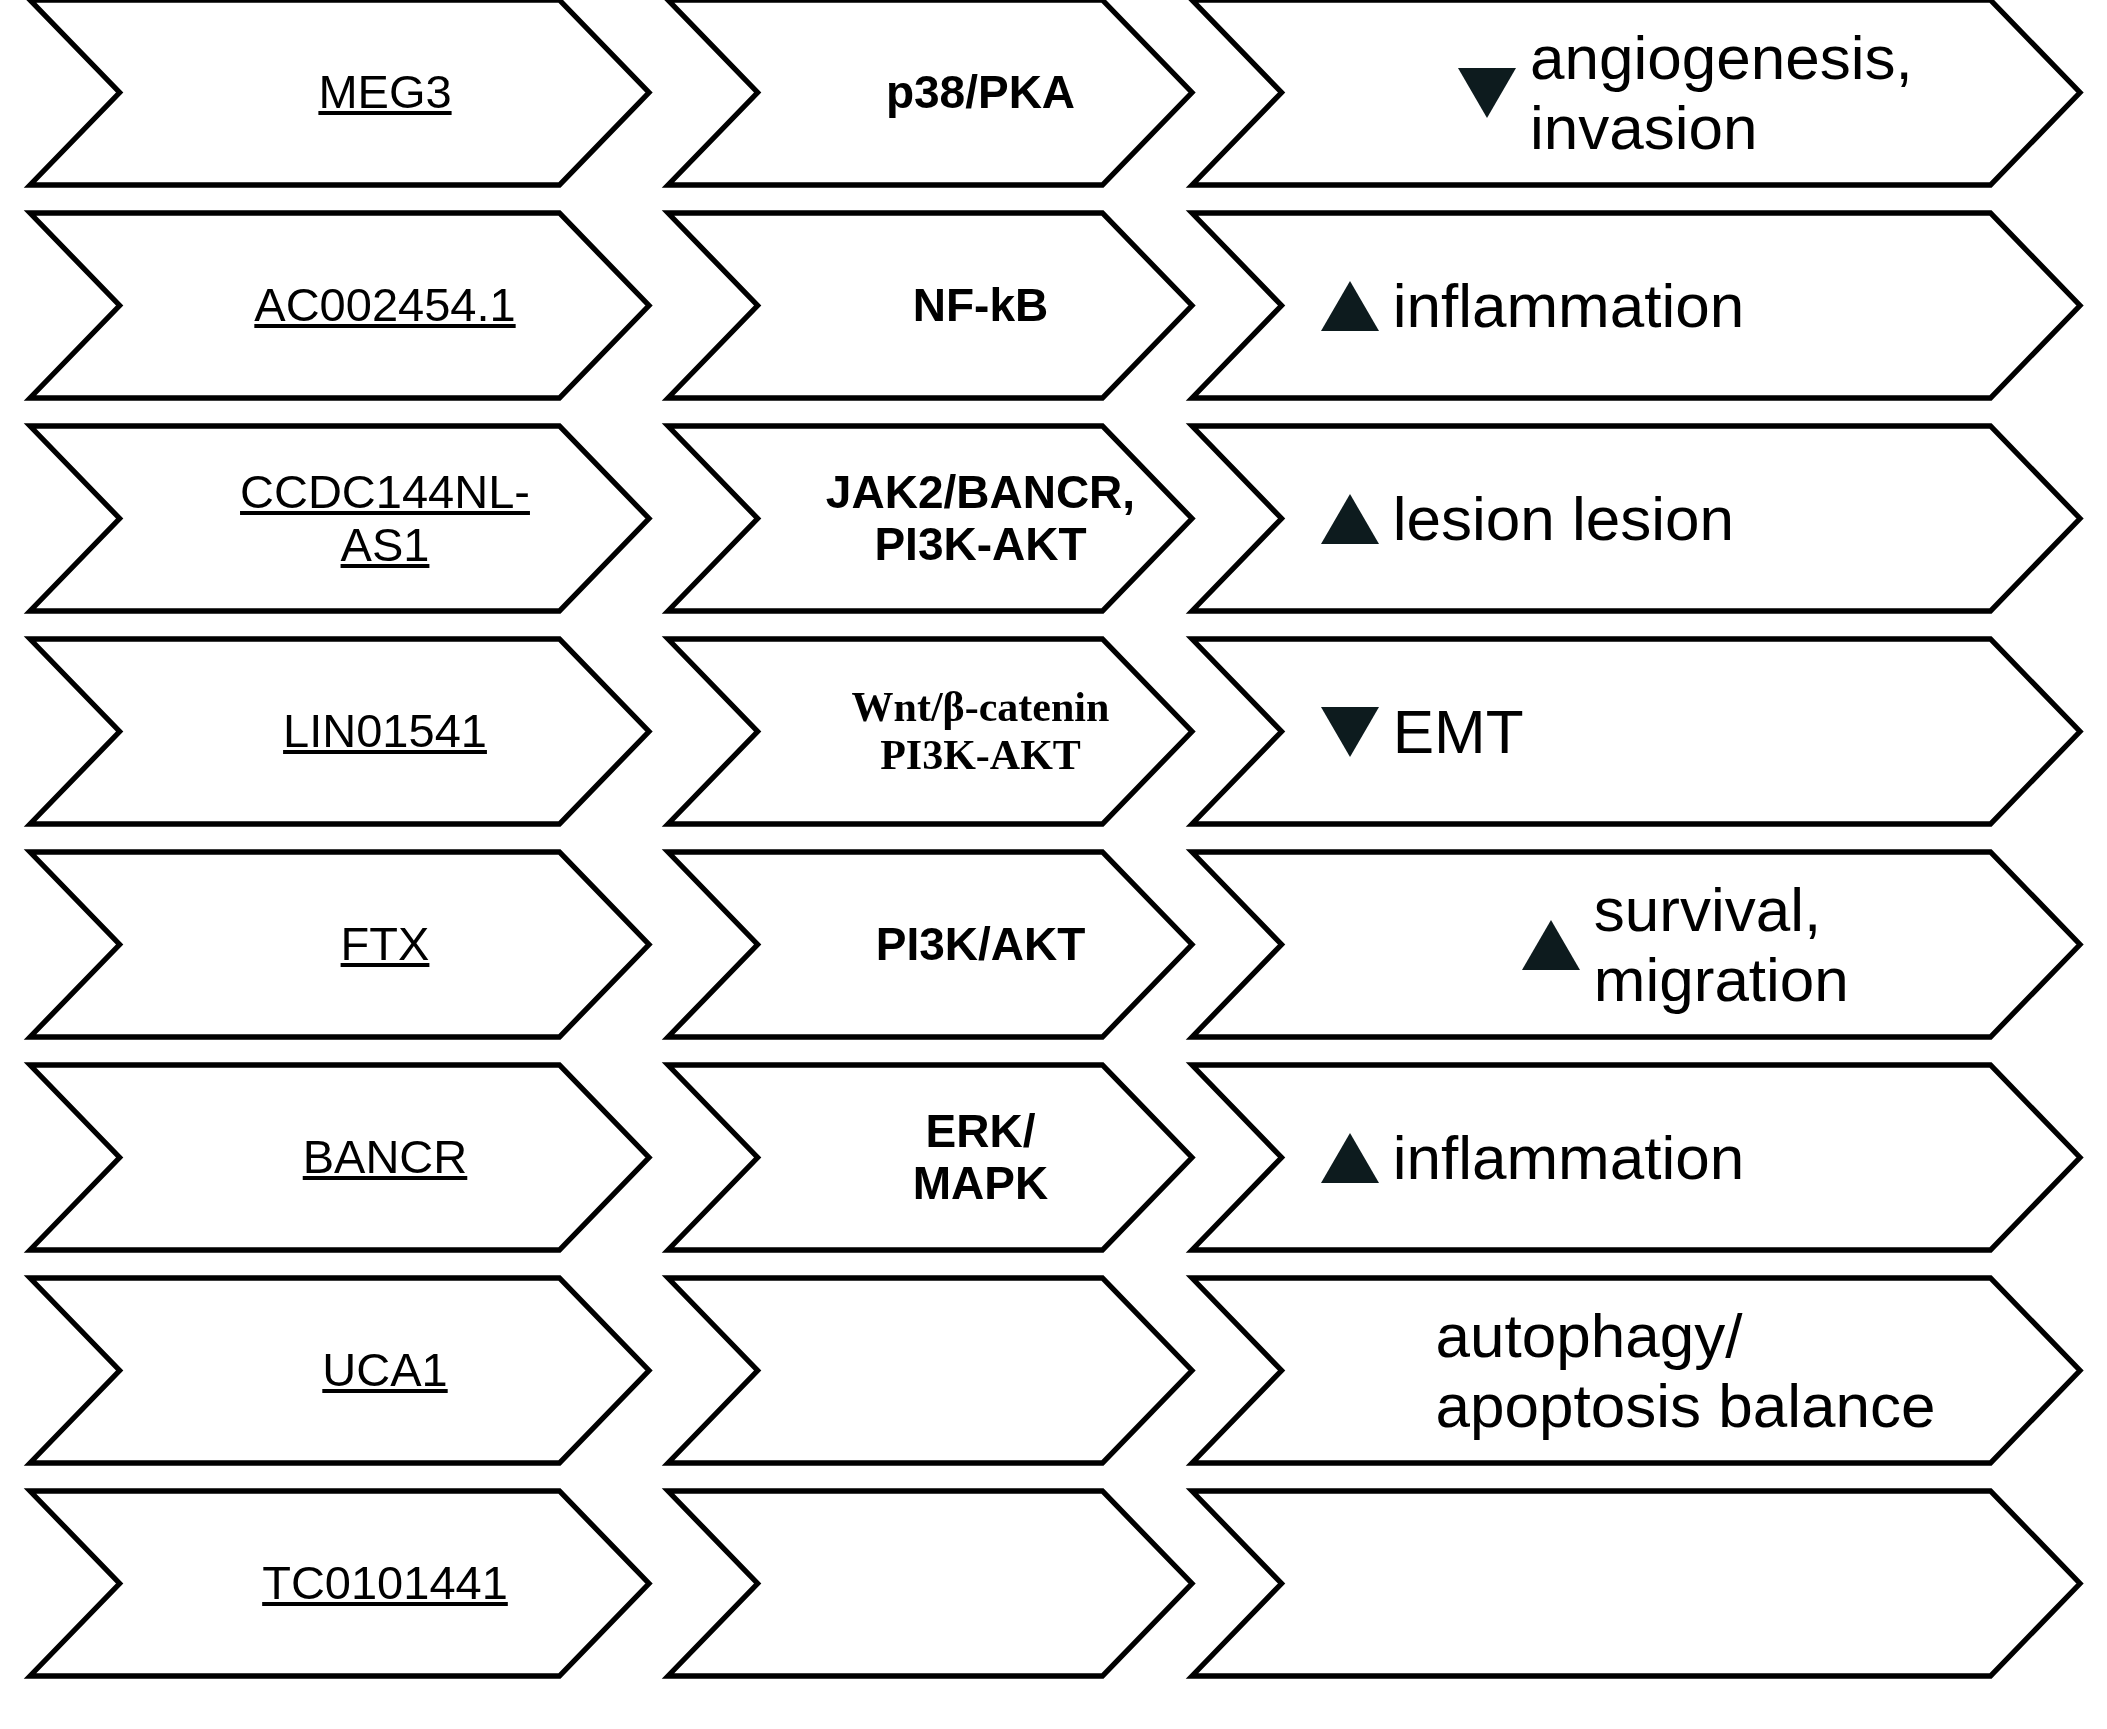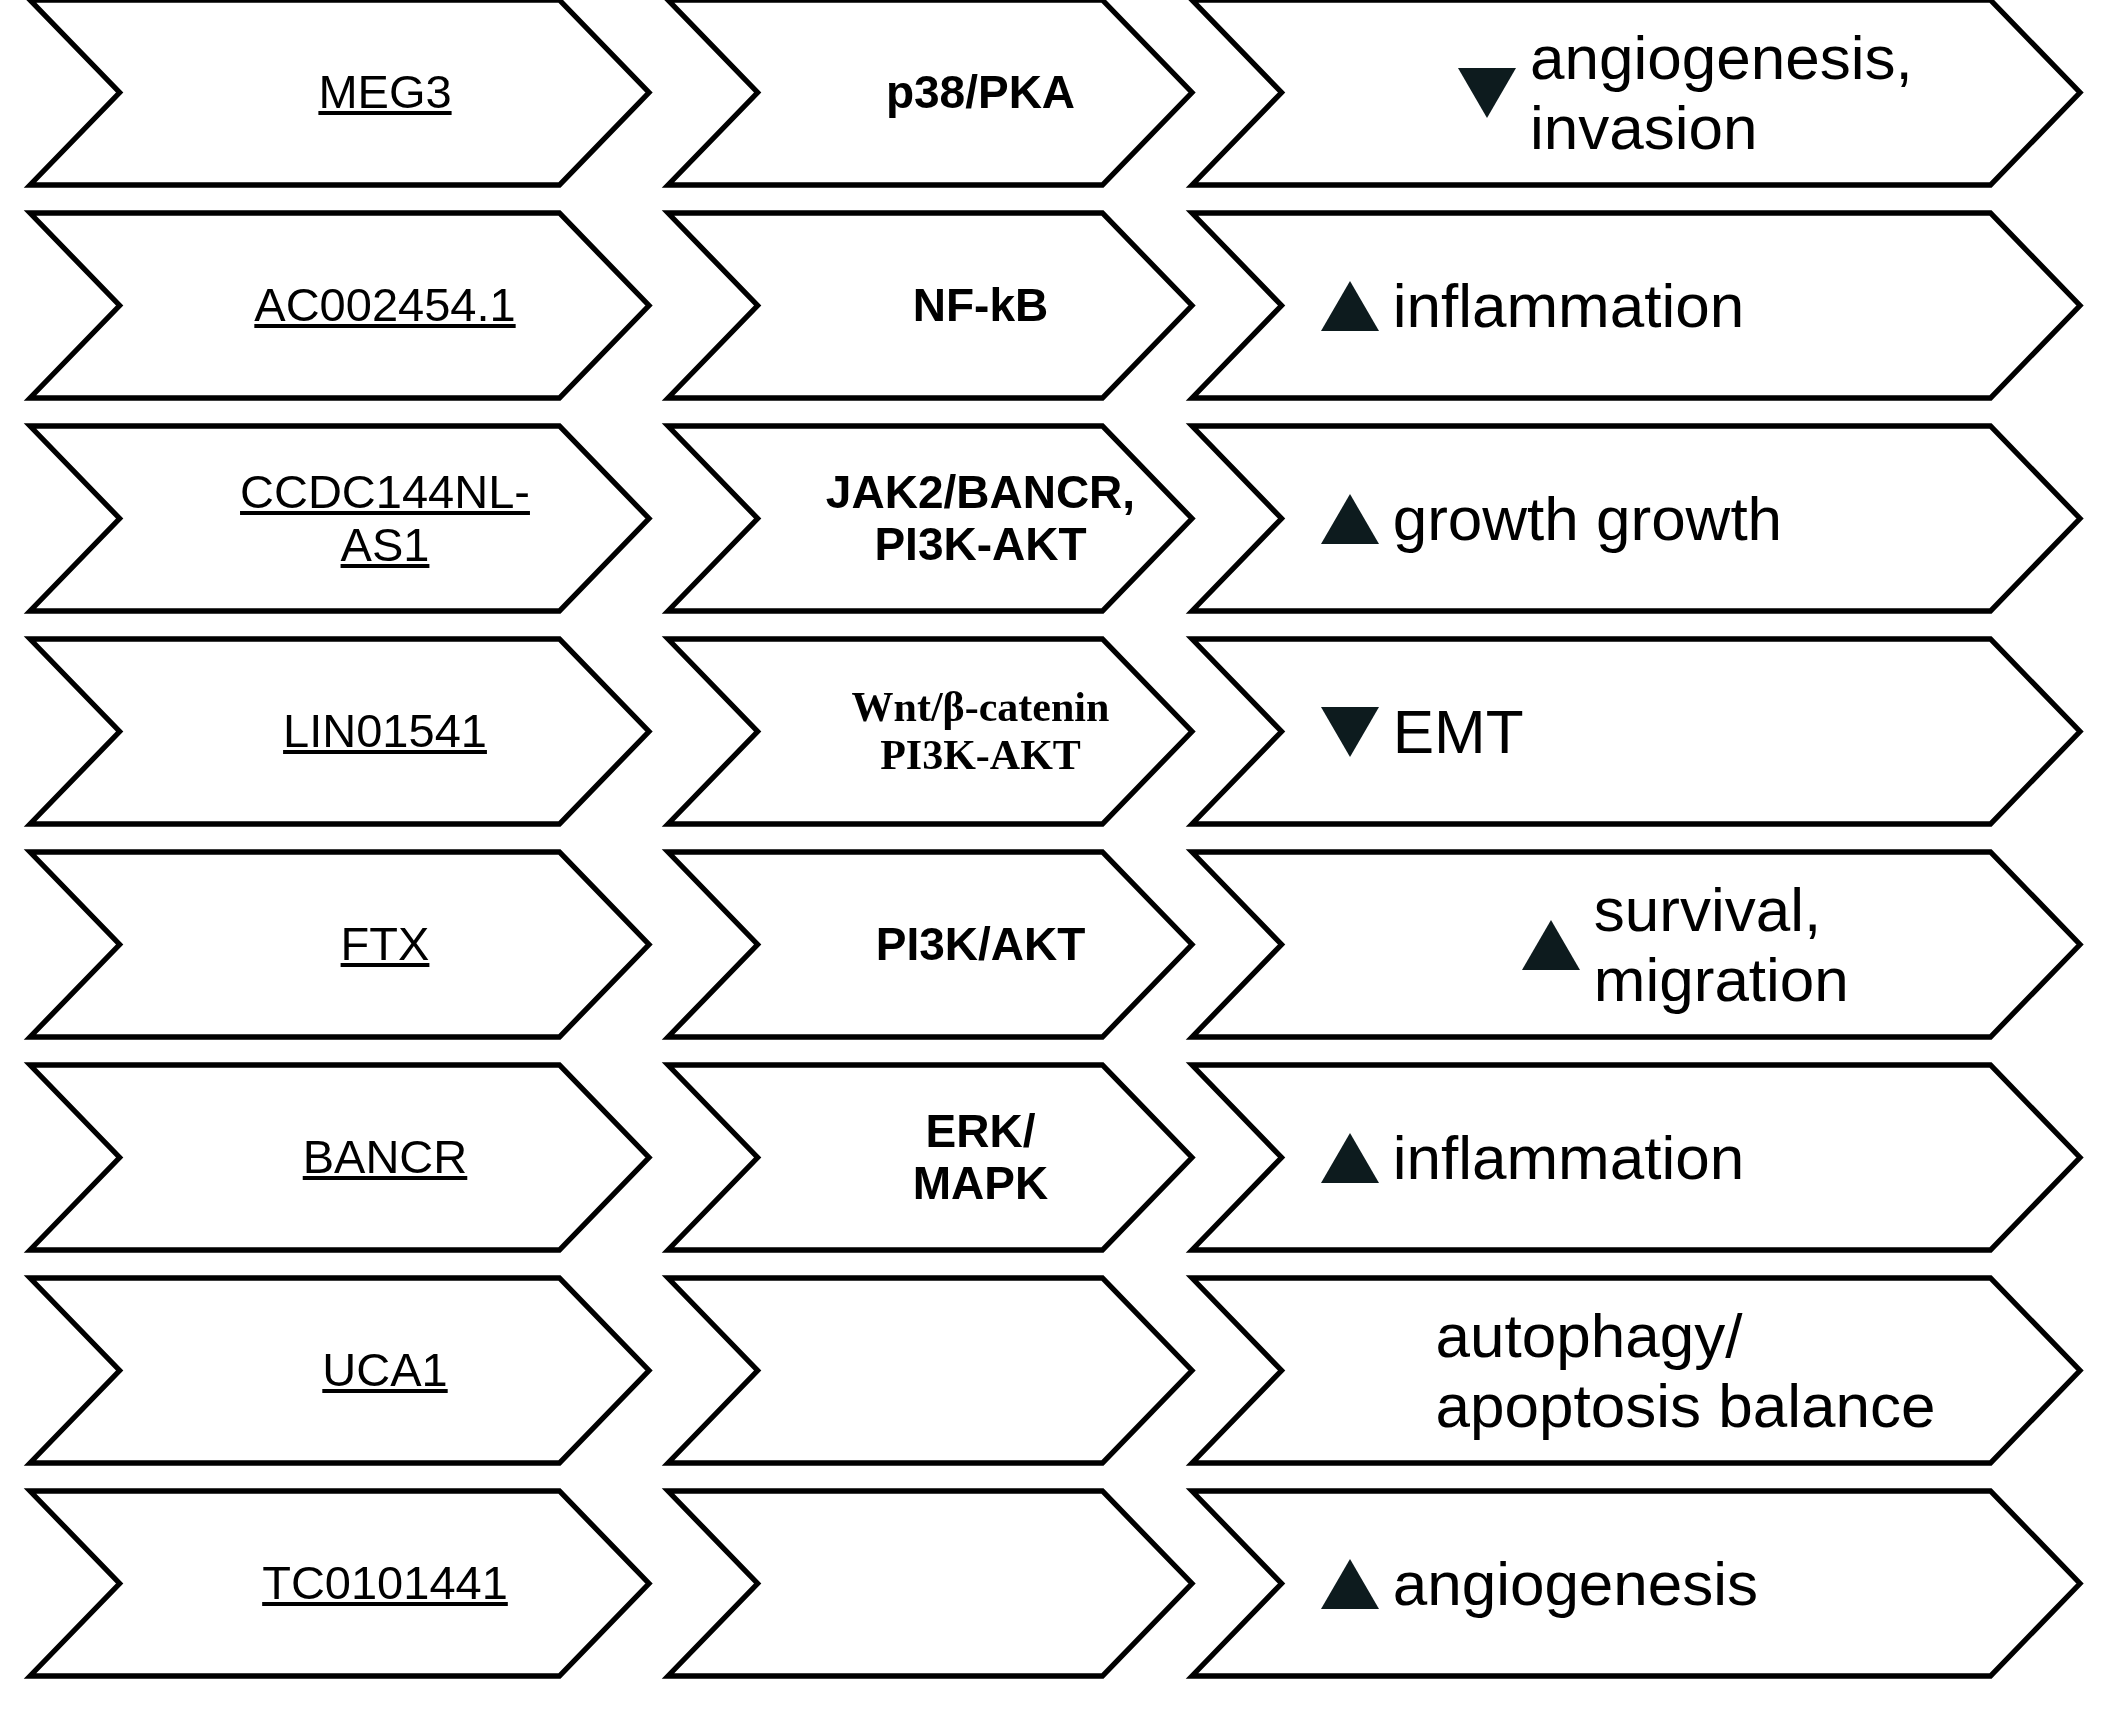--- a/index.html
+++ b/index.html
@@ -160,21 +160,21 @@
         <div class="label">AC002454.1</div>
       </div>
     </div>
     <div class="row">
       <div class="chev c3">
         <div class="shape">
           <svg viewBox="0 0 1170 244" preserveAspectRatio="none">
             <polygon points="0,0 1052,0 1170,122 1052,244 0,244 118,122" fill="#ffffff" stroke="#000000" stroke-width="7" stroke-linejoin="miter"></polygon>
           </svg>
         </div>
-        <div class="label"><div class="outcome-wrap lead"><span class="tri up"></span><span class="otext">growth growth</span></div></div>
+        <div class="label"><div class="outcome-wrap lead"><span class="tri up"></span><span class="otext">lesion lesion</span></div></div>
       </div>
       <div class="chev c2">
         <div class="shape">
           <svg viewBox="0 0 690 244" preserveAspectRatio="none">
             <polygon points="0,0 572,0 690,122 572,244 0,244 118,122" fill="#ffffff" stroke="#000000" stroke-width="7" stroke-linejoin="miter"></polygon>
           </svg>
         </div>
         <div class="label">JAK2/BANCR,
 PI3K-AKT</div>
       </div>
@@ -295,21 +295,20 @@
         <div class="label">UCA1</div>
       </div>
     </div>
     <div class="row">
       <div class="chev c3">
         <div class="shape">
           <svg viewBox="0 0 1170 244" preserveAspectRatio="none">
             <polygon points="0,0 1052,0 1170,122 1052,244 0,244 118,122" fill="#ffffff" stroke="#000000" stroke-width="7" stroke-linejoin="miter"></polygon>
           </svg>
         </div>
-        <div class="label"><div class="outcome-wrap lead"><span class="tri up"></span><span class="otext">angiogenesis</span></div></div>
       </div>
       <div class="chev c2">
         <div class="shape">
           <svg viewBox="0 0 690 244" preserveAspectRatio="none">
             <polygon points="0,0 572,0 690,122 572,244 0,244 118,122" fill="#ffffff" stroke="#000000" stroke-width="7" stroke-linejoin="miter"></polygon>
           </svg>
         </div>
       </div>
       <div class="chev c1">
         <div class="shape">

